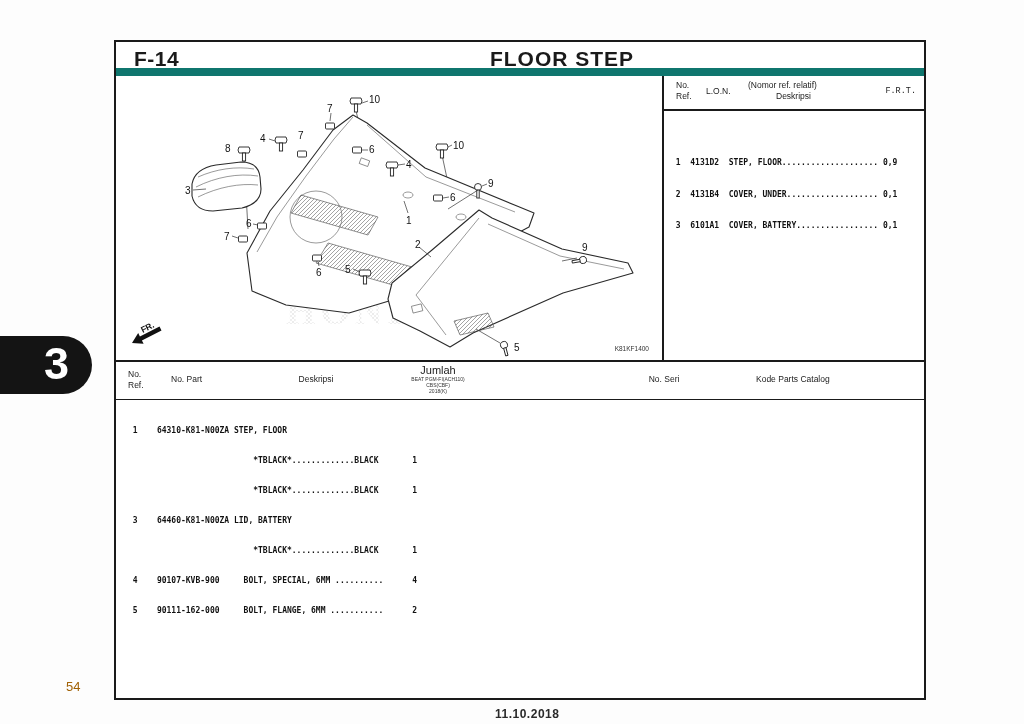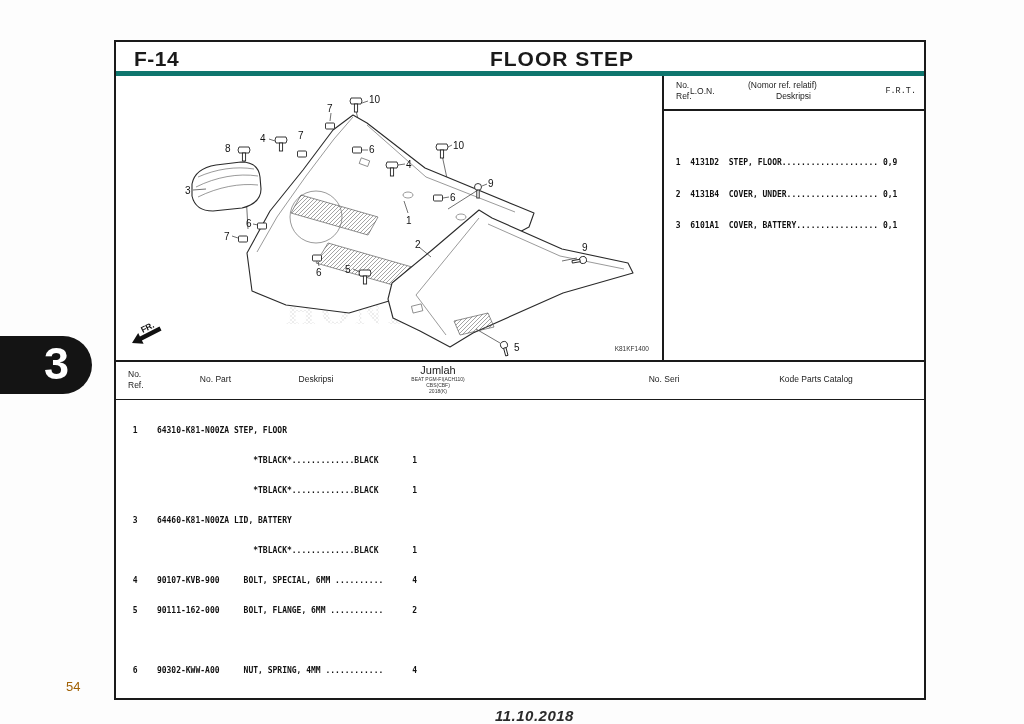--- a/index.html
+++ b/index.html
@@ -7,81 +7,81 @@
     width:1024px;height:724px;position:relative;overflow:hidden;
     background:#fdfdfd;color:#1a1a1a;
     font-family:"Liberation Sans",sans-serif;
   }
   .frame{
     position:absolute;left:114px;top:40px;width:812px;height:660px;
     border:2px solid #1a1a1a;background:#fff;box-sizing:border-box;
   }
   .titlebar{
     position:absolute;left:0;top:0;width:100%;height:34px;
-    border-bottom:5px solid #0f766e;box-sizing:border-box;
+    border-bottom:8px solid #0f766e;box-sizing:border-box;
   }
   .f14{
     position:absolute;left:18px;top:5px;
     font-size:21px;font-weight:bold;letter-spacing:.5px;
   }
   .ptitle{
     position:absolute;left:0;top:5px;width:100%;text-align:center;
     font-size:21px;font-weight:bold;letter-spacing:1px;padding-left:42px;
   }
   .diagram{position:absolute;left:0;top:34px;width:546px;height:284px;}
   .reftable{
     position:absolute;left:546px;top:34px;width:262px;height:284px;
     border-left:2px solid #1a1a1a;box-sizing:border-box;
   }
   .reftable-head{
     position:relative;height:33px;border-bottom:2px solid #1a1a1a;
     font-size:8.5px;color:#222;
   }
   .rh-noref{position:absolute;left:12px;top:4px;line-height:11px;}
-  .rh-lon{position:absolute;left:26px;top:10px;}
+  .rh-lon{position:absolute;left:42px;top:10px;}
   .rh-relatif{position:absolute;left:84px;top:4px;}
   .rh-desk{position:absolute;left:112px;top:15px;}
   .rh-frt{position:absolute;right:8px;top:10px;font-family:Liberation Mono, monospace;}
   .reftable-rows{
     padding:26px 0 0 7px;
     font-family:"DejaVu Sans Mono",monospace;font-weight:bold;
     font-size:8px;line-height:10.5px;white-space:pre;color:#111;
   }
   .partshead{
     position:absolute;left:0;top:318px;width:100%;height:40px;
     border-top:2px solid #1a1a1a;border-bottom:1.5px solid #1a1a1a;
     box-sizing:border-box;font-size:8.5px;color:#222;
   }
   .ph-noref{position:absolute;left:12px;top:7px;line-height:11px;}
-  .ph-part{position:absolute;left:55px;top:12px;width:60px;text-align:right;}
+  .ph-part{position:absolute;left:55px;top:12px;width:60px;text-align:left;}
   .ph-desk{position:absolute;left:170px;top:12px;width:60px;text-align:center;}
   .ph-jumlah{position:absolute;left:252px;top:2px;width:140px;text-align:center;}
   .ph-jumlah .big{font-size:11px;text-align:center;}
   .ph-jumlah .tiny{font-size:5px;line-height:6px;color:#333;}
   .ph-seri{position:absolute;left:508px;top:12px;width:80px;text-align:center;}
-  .ph-kode{position:absolute;left:640px;top:12px;width:120px;text-align:center;}
+  .ph-kode{position:absolute;left:640px;top:12px;width:120px;}
   .partsrows{
     position:absolute;left:0;top:359px;width:100%;
     padding:5px 0 0 12px;box-sizing:border-box;
     font-family:"DejaVu Sans Mono",monospace;font-weight:bold;
     font-size:8px;line-height:10px;white-space:pre;color:#111;
   }
   .partsrows div{min-height:10px;}
   .tab3{
     position:absolute;left:0;top:336px;width:92px;height:58px;
     background:#141414;border-radius:0 29px 29px 0;
   }
   .tab3 span{
     position:absolute;left:44px;top:2px;color:#fff;
     font-size:45px;font-weight:bold;font-family:"Liberation Sans",sans-serif;
   }
   .pagenum{position:absolute;left:66px;top:679px;font-size:13px;color:#a16207;}
   .date{
     position:absolute;left:495px;top:707px;
-    font-size:15px;font-weight:bold;color:#2a2a2a;letter-spacing:.5px;font-style:italic;
+    font-size:12px;font-weight:bold;color:#2a2a2a;letter-spacing:.5px;
   }
   svg text.co{font-family:"Liberation Sans",sans-serif;font-size:10px;fill:#111;}
   svg .part{fill:#fff;stroke:#2a2a2a;stroke-width:1.1;stroke-linejoin:round;}
   svg .inner{fill:none;stroke:#555;stroke-width:.6;}
   svg .fast{fill:#fff;stroke:#222;stroke-width:.9;}
   svg .lead{stroke:#333;stroke-width:.7;fill:none;}
   svg .code{font-family:"Liberation Sans",sans-serif;font-size:6.5px;fill:#333;}
   svg .frt{font-family:"Liberation Sans",sans-serif;font-size:8.5px;font-weight:bold;fill:#111;}
 </style>
 </head>
@@ -285,21 +285,20 @@
 
   <div class="partsrows">
     <div> 1    64310-K81-N00ZA STEP, FLOOR</div>
     <div>                          *TBLACK*.............BLACK       1</div>
     <div>                          *TBLACK*.............BLACK       1</div>
     <div> 3    64460-K81-N00ZA LID, BATTERY</div>
     <div>                          *TBLACK*.............BLACK       1</div>
     <div> 4    90107-KVB-900     BOLT, SPECIAL, 6MM ..........      4</div>
     <div> 5    90111-162-000     BOLT, FLANGE, 6MM ...........      2</div>
     <div></div>
-    <div> 6    90302-KWW-A00     NUT, SPRING, 4MM ............      4</div>
     
     
     
     
   </div>
 
 </div>
 
 <div class="tab3">
   <span>3</span>

